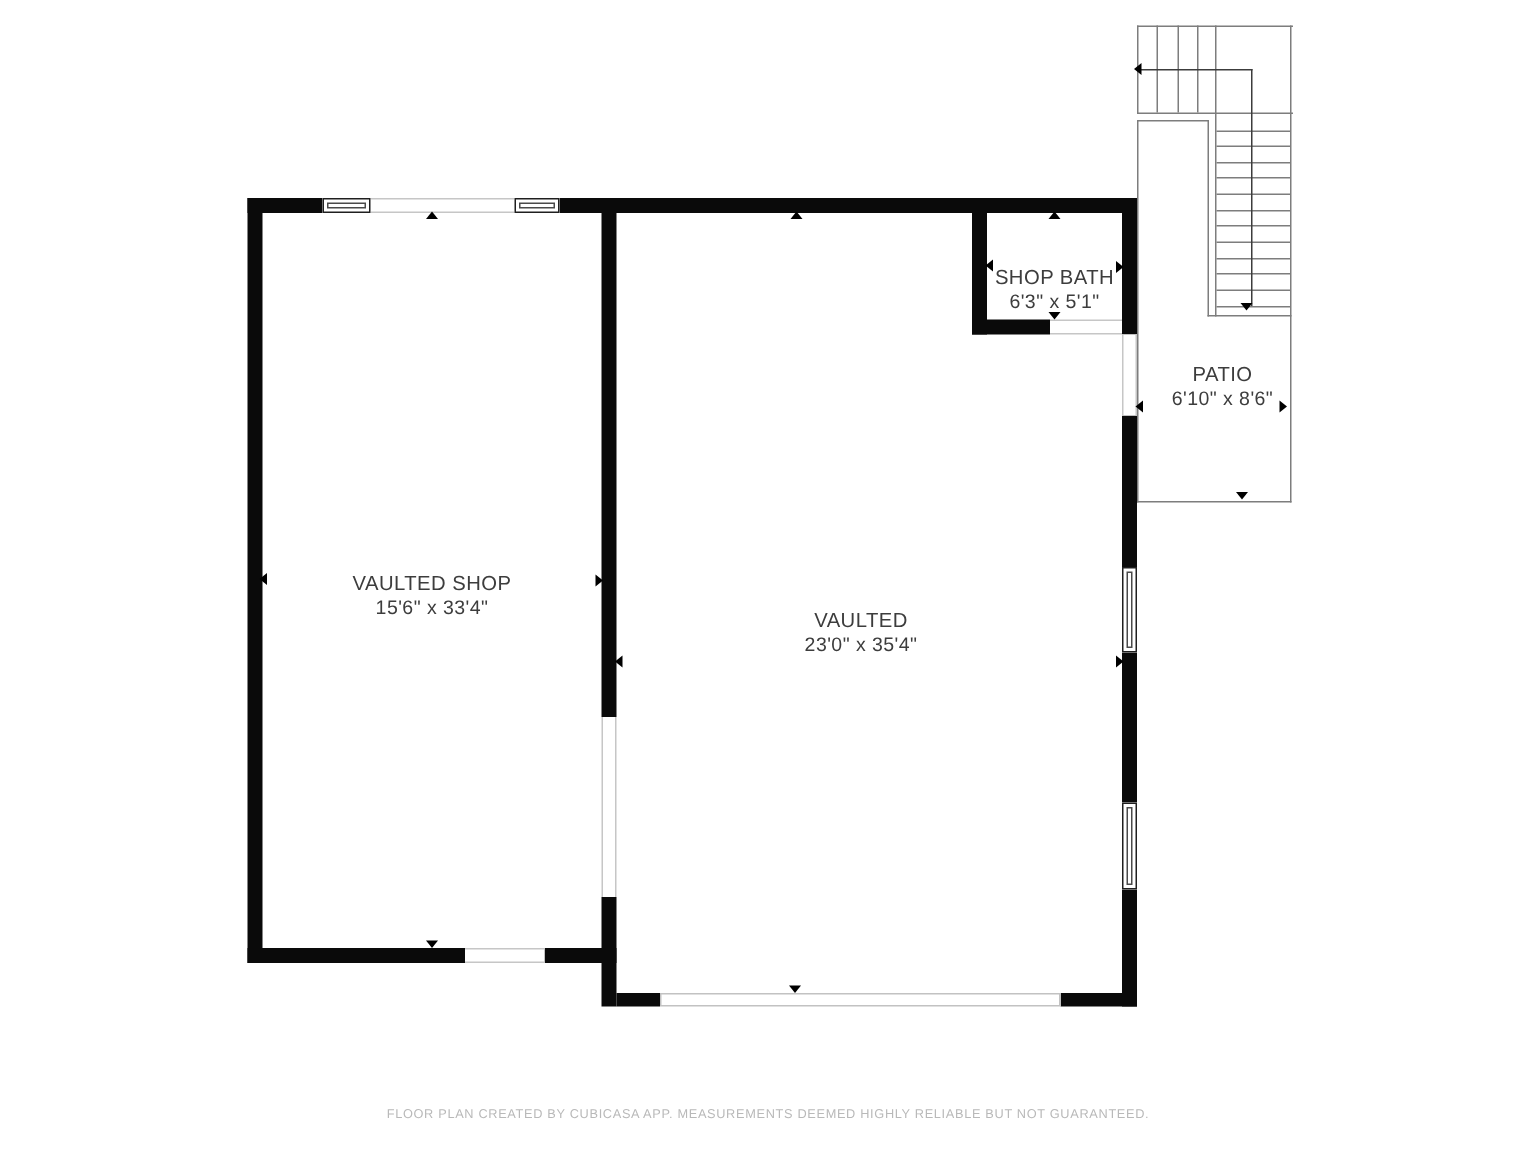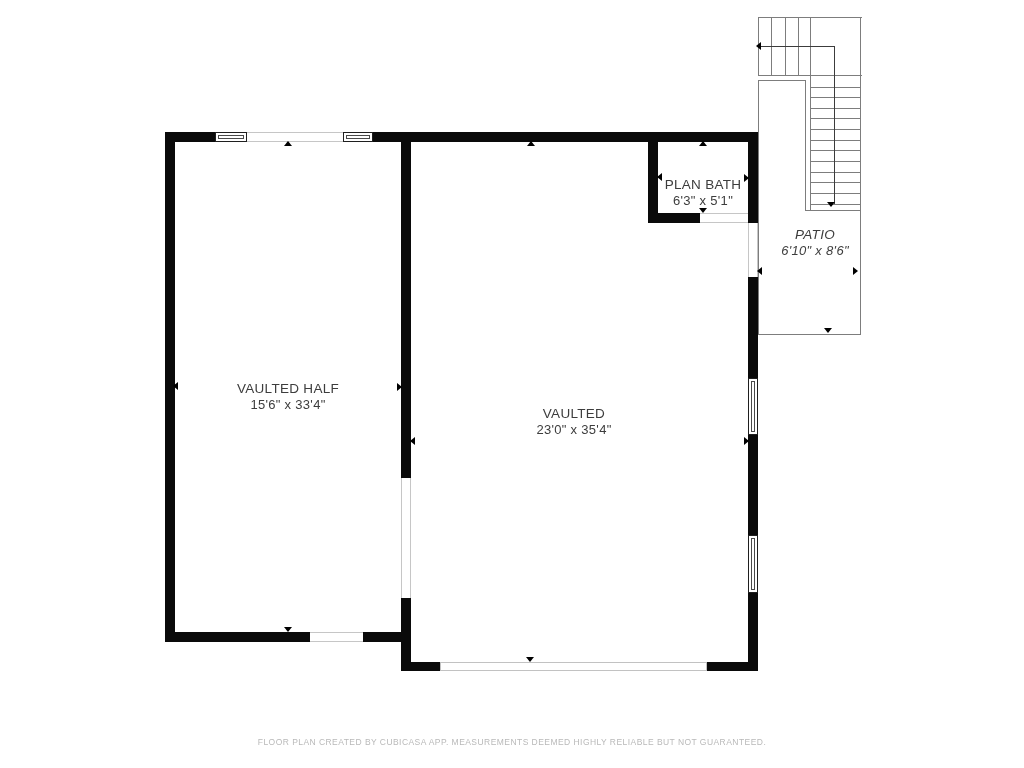--- a/index.html
+++ b/index.html
@@ -101,28 +101,28 @@
     <div class="marker marker-up" style="left: 699px; top: 141px;"></div>
     <div class="marker marker-down" style="left: 699px; top: 208px;"></div>
     <div class="marker marker-left" style="left: 657px; top: 173px;"></div>
     <div class="marker marker-right" style="left: 744px; top: 174px;"></div>
     <div class="marker marker-down" style="left: 824px; top: 328px;"></div>
     <div class="marker marker-left" style="left: 757px; top: 267px;"></div>
     <div class="marker marker-right" style="left: 853px; top: 267px;"></div>
     <div class="marker marker-down" style="left: 827px; top: 202px;"></div>
     <div class="marker marker-left" style="left: 756px; top: 42px;"></div>
     <div class="room-label" style="left: 288px; top: 381px;">
-      <div class="room-name">VAULTED HALF</div>
+      <div class="room-name">VAULTED SHOP</div>
       <div class="room-dims">15'6" x 33'4"</div>
     </div>
     <div class="room-label" style="left: 574px; top: 406px;">
       <div class="room-name">VAULTED</div>
       <div class="room-dims">23'0" x 35'4"</div>
     </div>
     <div class="room-label" style="left: 703px; top: 177px;">
-      <div class="room-name">PLAN BATH</div>
+      <div class="room-name">SHOP BATH</div>
       <div class="room-dims">6'3" x 5'1"</div>
     </div>
-    <div class="room-label" style="left: 815px; top: 227px; font-style: italic;">
+    <div class="room-label" style="left: 815px; top: 242px;">
       <div class="room-name">PATIO</div>
       <div class="room-dims">6'10" x 8'6"</div>
     </div>
   </div>
 
 </body></html>

